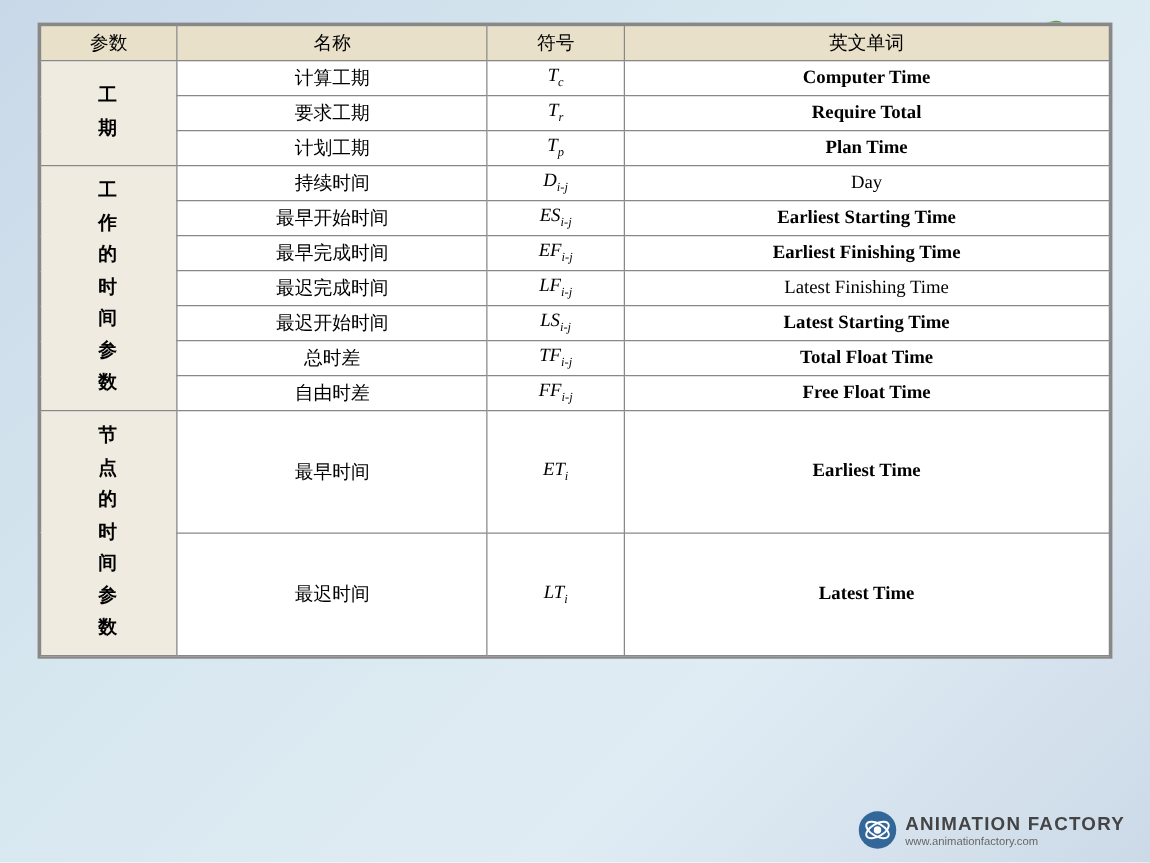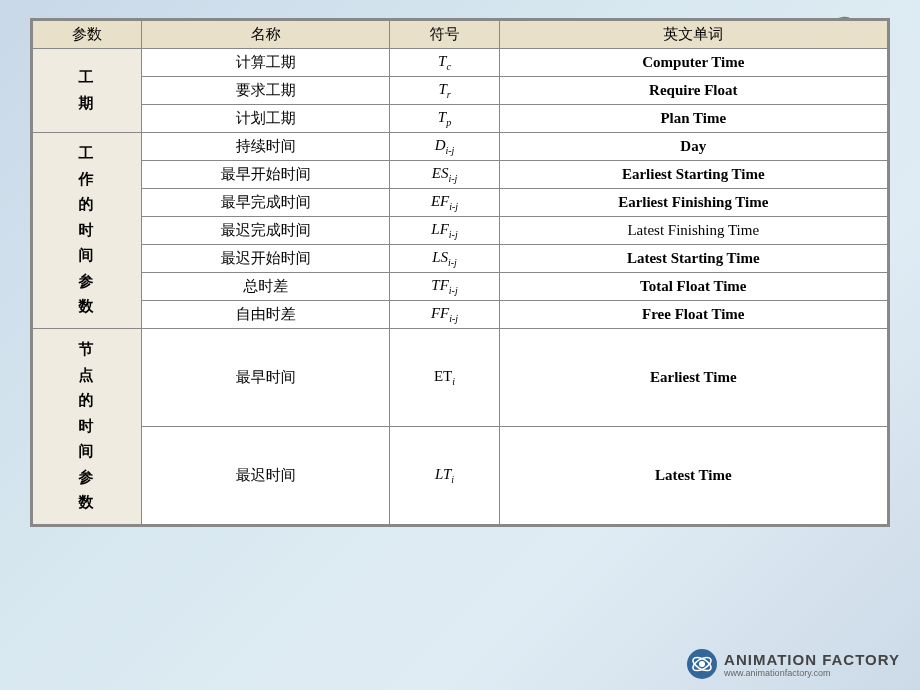--- a/index.html
+++ b/index.html
@@ -178,32 +178,32 @@
       <tbody id="table-body">
       <tr>
             <td class="row-header" rowspan="3" style="writing-mode: horizontal-tb; font-weight: bold; font-size: 15px; background: rgb(240, 235, 224); white-space: pre-line; line-height: 1.7; text-align: center; padding: 8px 6px;">工<br>期</td>
             <td>计算工期</td>
             <td class="symbol-cell" style="font-family: &quot;Times New Roman&quot;, serif;"><span style="font-style: italic;">T</span><sub style="font-style: italic;">c</sub></td>
             <td class="english-col" style="font-weight: bold;">Computer Time</td>
           </tr>
           <tr>
             <td>要求工期</td>
             <td class="symbol-cell" style="font-family: &quot;Times New Roman&quot;, serif;"><span style="font-style: italic;">T</span><sub style="font-style: italic;">r</sub></td>
-            <td class="english-col" style="font-weight: bold;">Require Float</td>
+            <td class="english-col" style="font-weight: bold;">Require Total</td>
           </tr>
           <tr>
             <td>计划工期</td>
             <td class="symbol-cell" style="font-family: &quot;Times New Roman&quot;, serif;"><span style="font-style: italic;">T</span><sub style="font-style: italic;">p</sub></td>
             <td class="english-col" style="font-weight: bold;">Plan Time</td>
           </tr>
           <tr>
             <td class="row-header" rowspan="7" style="writing-mode: horizontal-tb; font-weight: bold; font-size: 15px; background: rgb(240, 235, 224); white-space: pre-line; line-height: 1.7; text-align: center; padding: 8px 6px;">工<br>作<br>的<br>时<br>间<br>参<br>数</td>
             <td>持续时间</td>
             <td class="symbol-cell" style="font-family: &quot;Times New Roman&quot;, serif;"><span style="font-style: italic;">D</span><sub style="font-style: italic;">i-j</sub></td>
-            <td class="english-col" style="font-weight: bold;">Day</td>
+            <td class="english-col" style="font-weight: normal;">Day</td>
           </tr>
           <tr>
             <td>最早开始时间</td>
             <td class="symbol-cell" style="font-family: &quot;Times New Roman&quot;, serif;"><span style="font-style: italic;">ES</span><sub style="font-style: italic;">i-j</sub></td>
             <td class="english-col" style="font-weight: bold;">Earliest Starting Time</td>
           </tr>
           <tr>
             <td>最早完成时间</td>
             <td class="symbol-cell" style="font-family: &quot;Times New Roman&quot;, serif;"><span style="font-style: italic;">EF</span><sub style="font-style: italic;">i-j</sub></td>
             <td class="english-col" style="font-weight: bold;">Earliest Finishing Time</td>
@@ -224,21 +224,21 @@
             <td class="english-col" style="font-weight: bold;">Total Float Time</td>
           </tr>
           <tr>
             <td>自由时差</td>
             <td class="symbol-cell" style="font-family: &quot;Times New Roman&quot;, serif;"><span style="font-style: italic; text-align: center;">FF</span><sub style="font-style: italic;">i-j</sub></td>
             <td class="english-col" style="font-weight: bold;">Free Float Time</td>
           </tr>
           <tr>
             <td class="row-header" rowspan="2" style="writing-mode: horizontal-tb; font-weight: bold; font-size: 15px; background: rgb(240, 235, 224); white-space: pre-line; line-height: 1.7; text-align: center; padding: 8px 6px;">节<br>点<br>的<br>时<br>间<br>参<br>数</td>
             <td>最早时间</td>
-            <td class="symbol-cell" style="font-family: &quot;Times New Roman&quot;, serif;"><span style="">ET</span><sub style="font-style: italic;">i</sub></td>
+            <td class="symbol-cell" style="font-family: &quot;Times New Roman&quot;, serif;"><span style="font-style: italic;">ET</span><sub style="font-style: italic;">i</sub></td>
             <td class="english-col" style="font-weight: bold; margin-left: 16px;">Earliest Time</td>
           </tr>
           <tr>
             <td>最迟时间</td>
             <td class="symbol-cell" style="font-family: &quot;Times New Roman&quot;, serif;"><span style="font-style: italic;">LT</span><sub style="font-style: italic;">i</sub></td>
             <td class="english-col" style="font-weight: bold;">Latest Time</td>
           </tr>
         </tbody>
     </table>
   </div>

